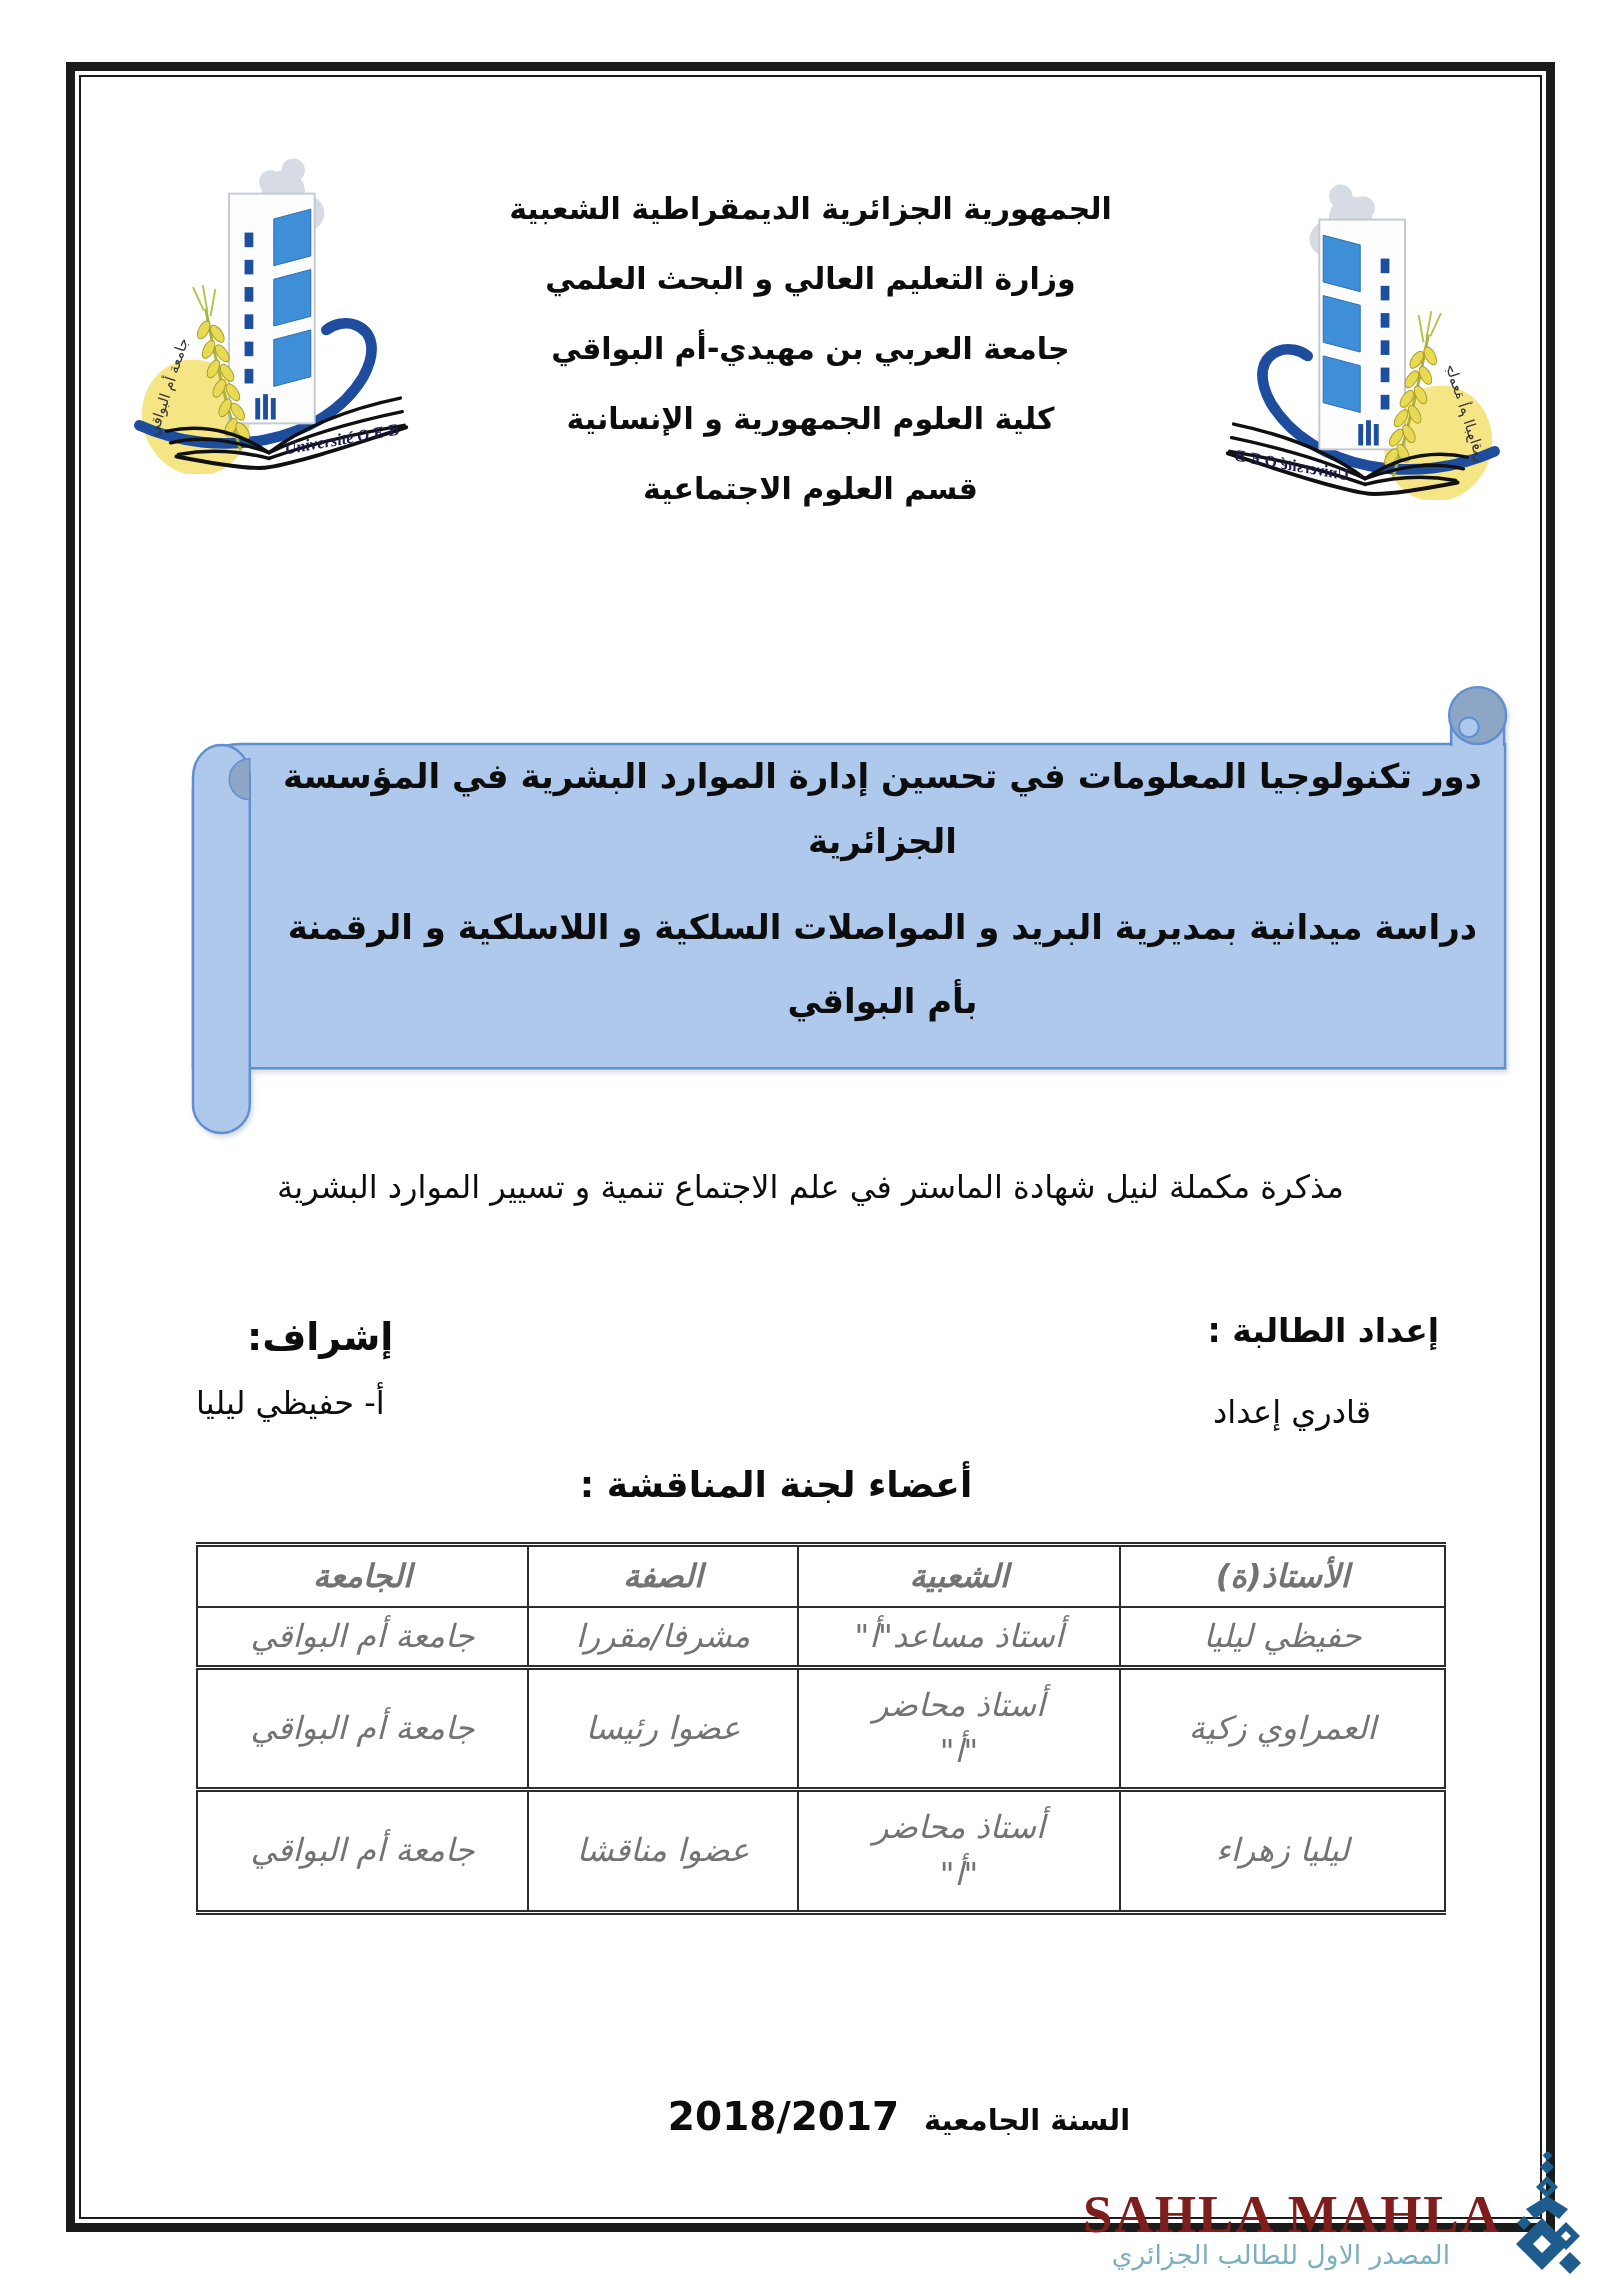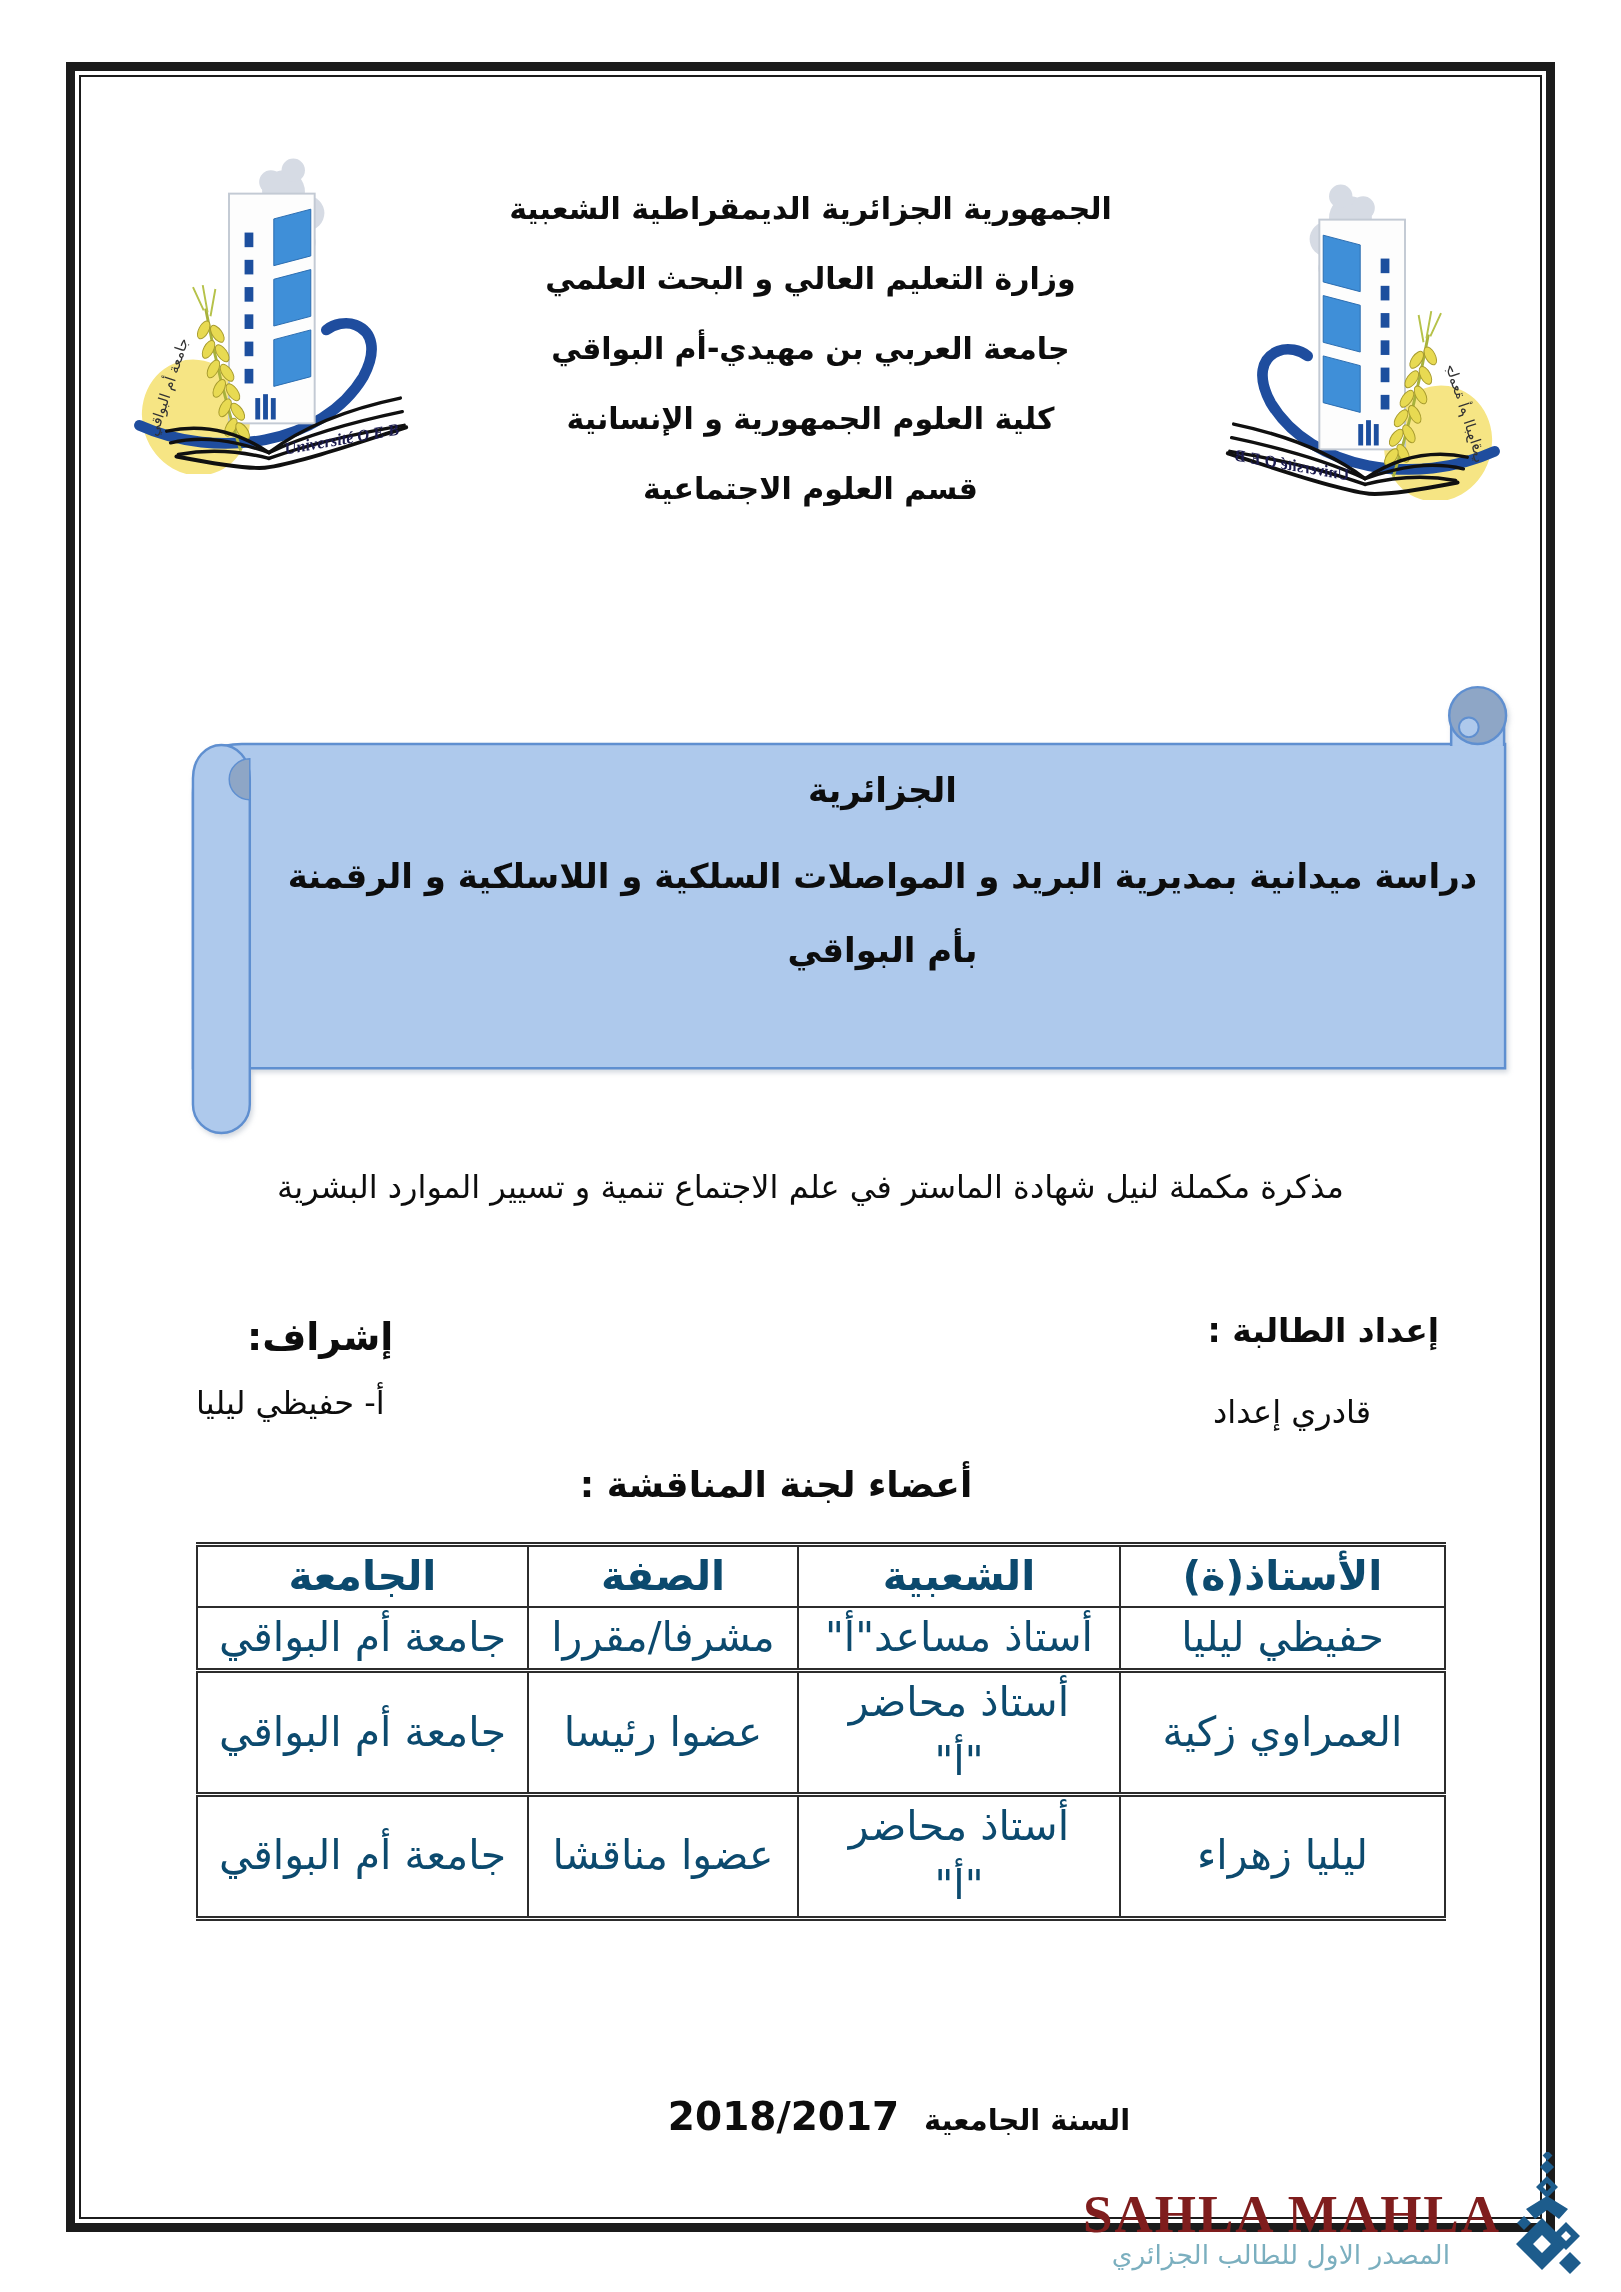--- a/index.html
+++ b/index.html
@@ -70,22 +70,22 @@
 
   
   .committee-table{
     left:196px;top:1542px;width:1249px;
     direction:rtl;border-collapse:collapse;table-layout:fixed;
   }
   .committee-table th,.committee-table td{
     border:2px solid #2c2c2c;
     text-align:center;vertical-align:middle;
     padding:0 3.9px;
-    font-size:41px;color:#0c4a6e;
-    white-space:pre-line;line-height:1.45;
+    font-size:32px;color:#737373;
+    white-space:pre-line;line-height:1.45;font-style:italic;
   }
   .committee-table thead th{
     border-top:5.9px double #2c2c2c;
     font-weight:bold;height:59px;
   }
   .committee-table tr.row-dbl td{border-top:5.9px double #2c2c2c;}
   .committee-table tbody tr:last-child td{border-bottom:5.9px double #2c2c2c;}
   .committee-table tbody tr.r1{height:60px;}
   .committee-table tbody tr.r2{height:122px;}
   .committee-table tbody tr.r3{height:123px;}
@@ -217,20 +217,21 @@
 
     <circle cx="1313" cy="33" r="29" fill="#8ea6c6" stroke="#5f8fd0" stroke-width="2.5"></circle>
     <circle cx="1304" cy="45" r="10" fill="#aec9ec" stroke="#5f8fd0" stroke-width="2"></circle>
 
     <path d="M 60 97 C 60 77 47 63 31 63 C 15 63 2 77 2 97 L 2 430 C 2 446 15 459 31 459 C 47 459 60 446 60 430 Z" fill="#aec9ec" stroke="#5f8fd0" stroke-width="2.5"></path>
 
     <path d="M 60 77 A 21 21 0 1 0 60 119 Z" fill="#8ea6c6" stroke="#5f8fd0" stroke-width="1.5"></path>
   </svg>
 
   <div class="abs banner-text">
+    <div class="banner-line l1">دور تكنولوجيا المعلومات في تحسين إدارة الموارد البشرية في المؤسسة</div>
     <div class="banner-line l2">الجزائرية</div>
     <div class="banner-line l3">دراسة ميدانية بمديرية البريد و المواصلات السلكية و اللاسلكية و الرقمنة</div>
     <div class="banner-line l4">بأم البواقي</div>
   </div>
 
   <div class="abs memo-line">مذكرة مكملة لنيل شهادة الماستر في علم الاجتماع تنمية و تسيير الموارد البشرية</div>
 
   <div class="abs prepared-label">إعداد الطالبة :</div>
   <div class="abs prepared-name">قادري إعداد</div>
   <div class="abs supervisor-label">إشراف:</div>

